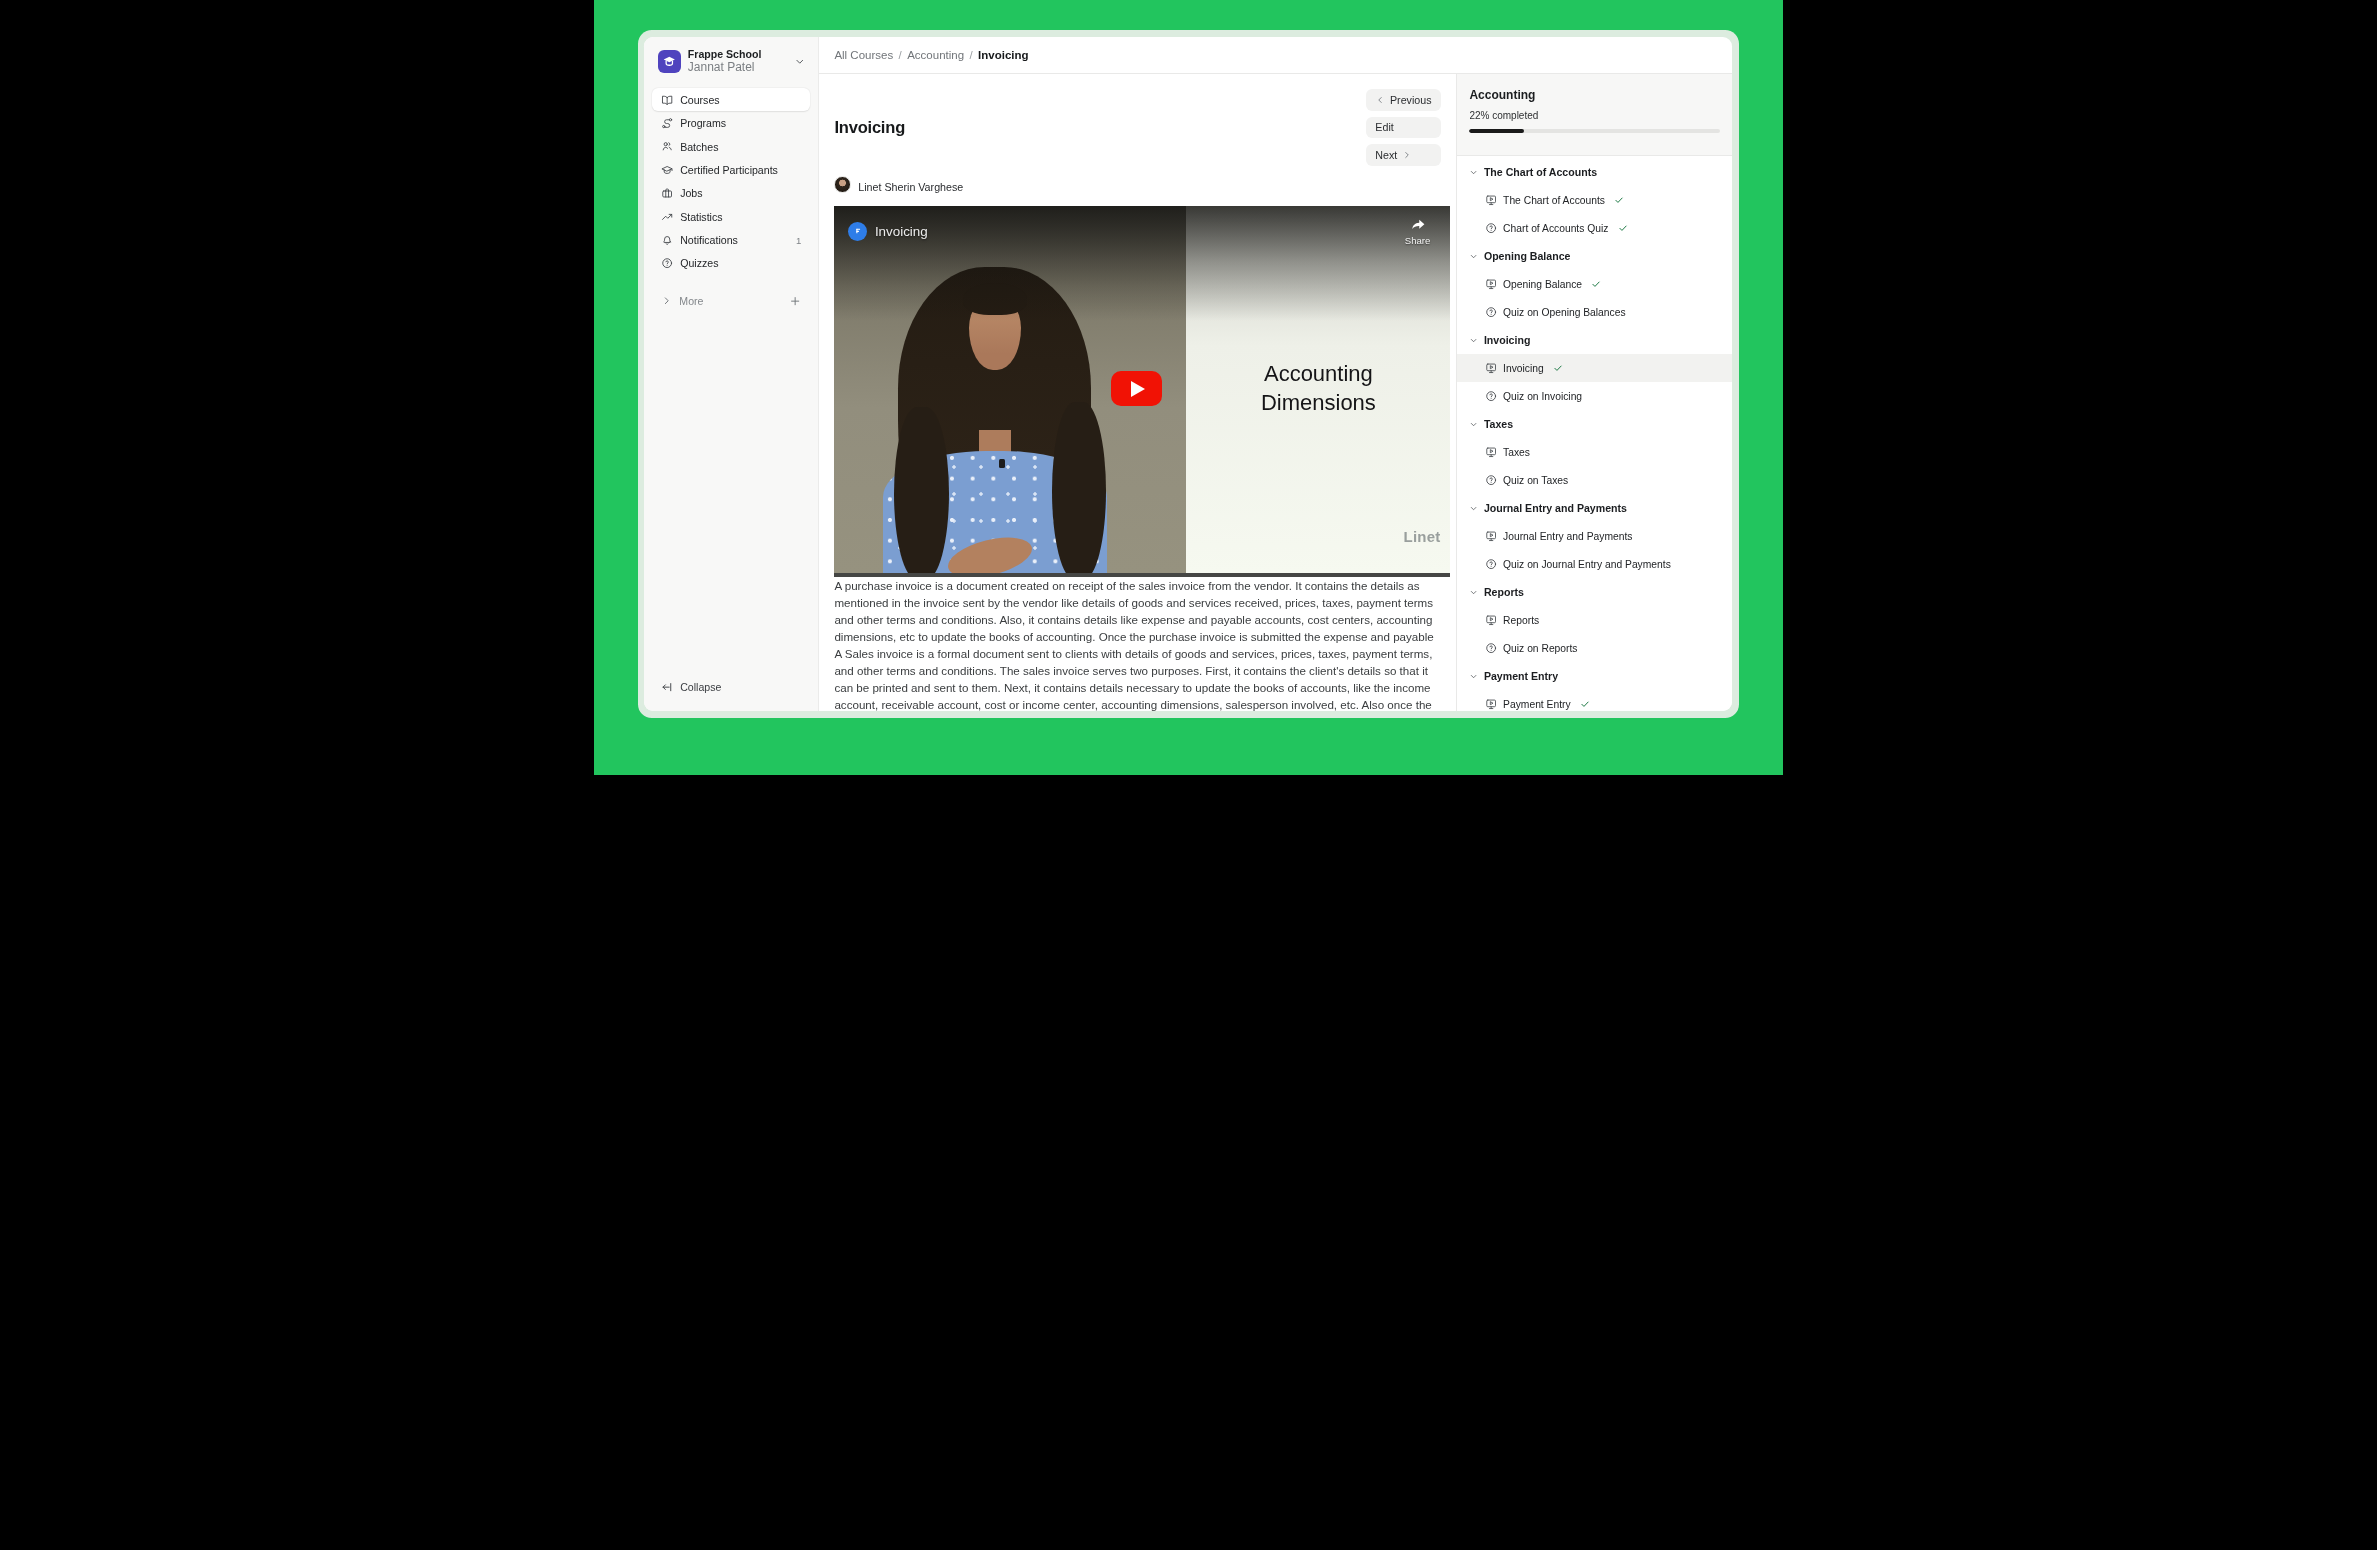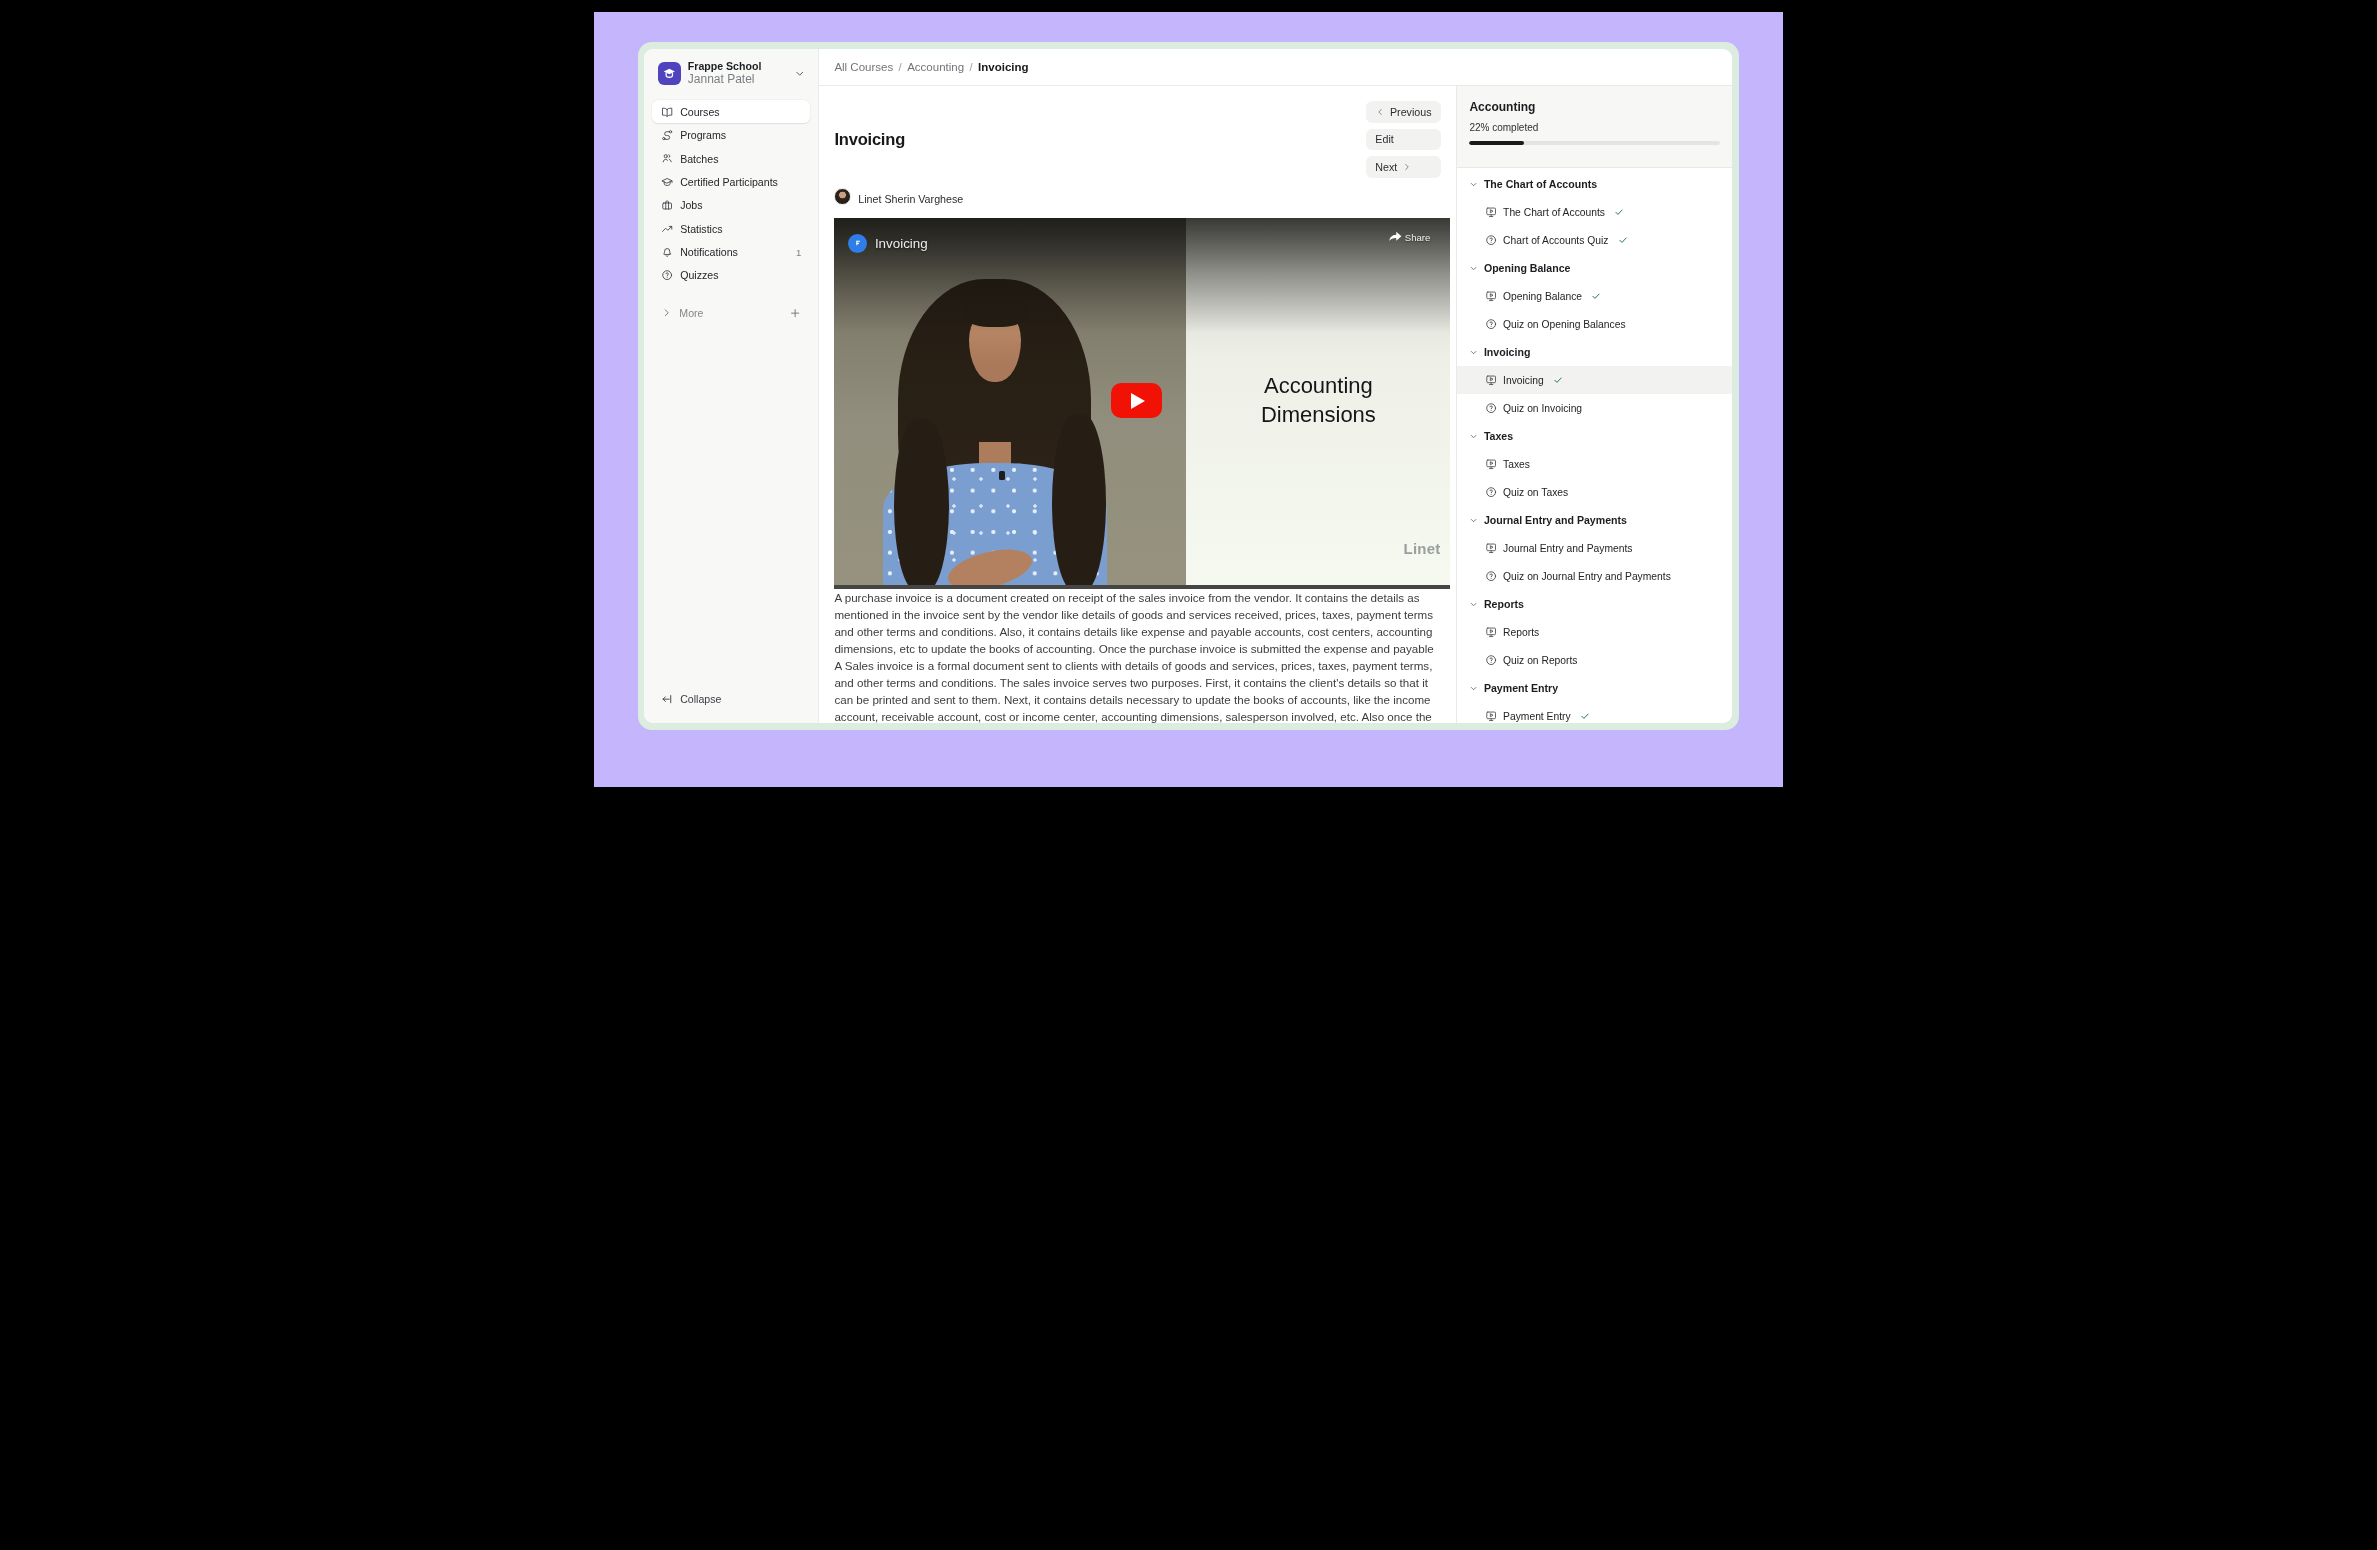--- a/index.html
+++ b/index.html
@@ -1,17 +1,17 @@
 <!DOCTYPE html>
 <html style="font-size:12.3px"><head>
 <meta charset="utf-8">
 <style>
   html,body{margin:0;padding:0;background:#000;}
   *{box-sizing:border-box;font-family:"Liberation Sans",sans-serif;}
-  .stage{position:relative;width:1189px;height:775px;background:#c4b5fd;overflow:hidden;margin:12px auto;}
+  .stage{position:relative;width:1189px;height:775px;background:#22c55e;overflow:hidden;margin:0 auto;}
   .frame{position:absolute;left:44px;top:30px;width:1101px;height:688px;background:#dcecdf;border-radius:13.8px;}
   .window{position:absolute;left:6.1px;top:6.9px;right:6.9px;bottom:6.9px;background:#fff;border-radius:9.2px;overflow:hidden;display:flex;}
   
   .sidebar{width:175px;flex:none;background:#f8f8f7;border-right:0.8px solid #ebebea;display:flex;flex-direction:column;}
   .workspace{display:flex;align-items:center;gap:6.9px;padding:10.7px 12.3px 0 13.8px;}
   .ws-logo{width:23px;height:23px;border-radius:6.1px;background:#4f43be;flex:none;display:flex;align-items:center;justify-content:center;}
   .ws-text{line-height:1.15;min-width:0;}
   .ws-title{font-size:10.6px;font-weight:700;color:#1d1f21;}
   .ws-sub{font-size:12px;color:#7a7e82;margin-top:1.5px;}
   .ws-chev{margin-left:auto;color:#55595d;display:flex;}
@@ -53,21 +53,21 @@
   .strand-r{position:absolute;left:218px;top:196px;width:54px;height:178px;background:#261e15;border-radius:42%/50%;}
   .neck{position:absolute;left:145px;top:224px;width:32px;height:37px;background:#ad7c5c;border-radius:0 0 10.7px 10.7px;}
   .face{position:absolute;left:135px;top:89px;width:52px;height:75px;background:linear-gradient(180deg,#bd8e6b,#aa785a 78%);border-radius:50% 50% 46% 46%/44% 44% 56% 56%;}
   .fringe{position:absolute;left:129px;top:77px;width:64px;height:32px;background:#241c13;border-radius:50% 50% 40% 40%;}
   .shirt{position:absolute;left:49px;top:245px;width:224px;height:125px;background:#7b9ed1;border-radius:46% 46% 0 0/46px 46px 0 0;background-image:radial-gradient(circle at 6.9px 6.9px,#e9eff9 0 1.8px,rgba(0,0,0,0) 2.3px),radial-gradient(circle at 17px 16px,#d9e4f4 0 1.5px,rgba(0,0,0,0) 1.8px);background-size:20.7px 20.7px,27px 27px;}
   .mic{position:absolute;left:165px;top:253px;width:5.4px;height:9.2px;background:#1d1d1d;border-radius:1.5px;}
   .hands{position:absolute;left:113px;top:334px;width:86px;height:35px;background:#b3815f;border-radius:50%;transform:rotate(-14deg);}
   .v-title{position:absolute;left:13.8px;top:15.3px;display:flex;align-items:center;gap:7.7px;z-index:3;}
   .f-circle{width:19px;height:19px;border-radius:50%;background:#2e7de8;display:flex;align-items:center;justify-content:center;flex:none;}
   .v-title-text{font-size:13.4px;font-weight:500;color:#ececec;text-shadow:0 0.8px 2.3px rgba(0,0,0,.55);}
-  .v-share{position:absolute;right:20px;top:10px;display:flex;align-items:center;gap:1.5px;z-index:3;color:#fff;cursor:pointer;}
+  .v-share{position:absolute;right:20px;top:10px;display:flex;flex-direction:column;align-items:center;gap:1.5px;z-index:3;color:#fff;cursor:pointer;}
   .v-share-lbl{font-size:9.6px;color:rgba(255,255,255,.93);text-shadow:0 0.8px 1.5px rgba(0,0,0,.5);}
   .v-head{position:absolute;left:352px;top:153px;width:264px;text-align:center;z-index:2;font-size:22px;line-height:29px;font-weight:500;color:#151517;}
   .v-mark{position:absolute;right:10px;bottom:32px;z-index:2;font-size:15px;font-weight:700;color:#999f9d;letter-spacing:0.2px;}
   .play{position:absolute;left:277px;top:165px;width:51px;height:35px;border-radius:10px;background:#f11205;z-index:3;display:flex;align-items:center;justify-content:center;cursor:pointer;}
   .play-tri{width:0;height:0;border-left:14.6px solid #fff;border-top:8.4px solid rgba(0,0,0,0);border-bottom:8.4px solid rgba(0,0,0,0);margin-left:3.1px;}
   
   .para{white-space:pre;font-size:11.6px;line-height:17px;color:#3a3d3f;}
   .para.p1{margin-top:27.6px;}
   .para.p2{margin-top:10.7px;}
   

